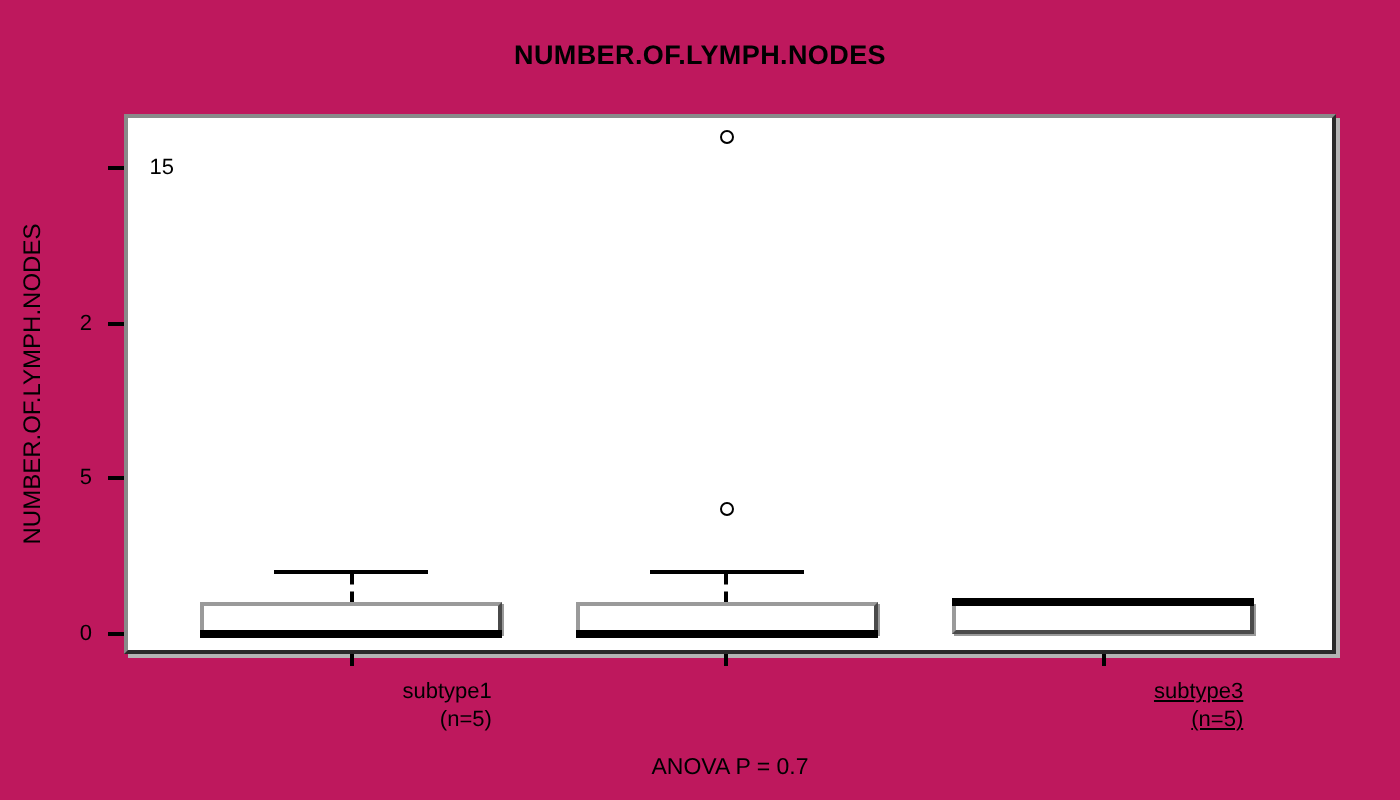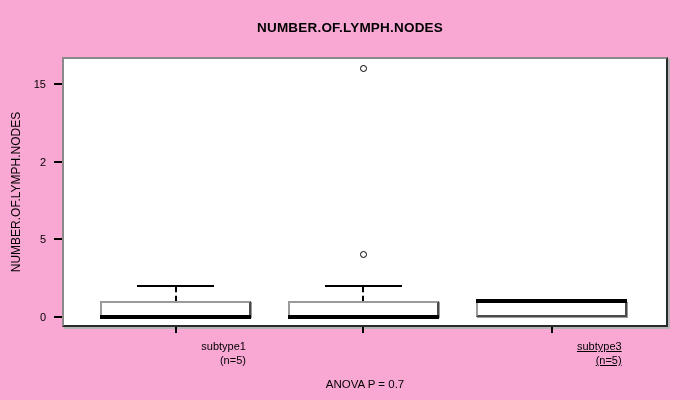--- a/index.html
+++ b/index.html
@@ -1,19 +1,19 @@
 <!DOCTYPE html>
 <html><head>
 <meta charset="utf-8">
 <style>
   html,body{margin:0;padding:0;background:#fff;}
   .figure{
     position:relative;
     width:700px;height:400px;
-    background:#f9a8d4;
+    background:#be185d;
     font-family:"Liberation Sans", sans-serif;
     color:#000;
     overflow:hidden;
   }
   .chart-title{
     position:absolute;
     left:0;top:20px;width:700px;
     text-align:center;
     font-size:13.5px;
     font-weight:bold;
@@ -123,21 +123,21 @@
     </div>
 
   <div id="axes-layer" style="position:absolute;left:0;top:0;width:700px;height:400px;pointer-events:none;">
       <div class="y-tick-mark" style="left: 54px; top: 315.914px;"></div>
       <div class="y-tick-label" style="top: 309.914px;">0</div>
       <div class="y-tick-mark" style="left: 54px; top: 238.328px;"></div>
       <div class="y-tick-label" style="top: 232.328px;">5</div>
       <div class="y-tick-mark" style="left: 54px; top: 160.741px;"></div>
       <div class="y-tick-label" style="top: 154.741px;">2</div>
       <div class="y-tick-mark" style="left: 54px; top: 83.1552px;"></div>
-      <div class="y-tick-label" style="top: 77.1552px;">15</div>
+      <div class="y-tick-label" style="top: 77.1552px; padding-left: 41px;">15</div>
       <div class="x-tick-mark" style="left: 174.928px; top: 327px;"></div>
       <div class="x-category-label" style="left: 105.928px; top: 339px;">
         <div>subtype1</div>
         <div>(n=5)</div>
       </div>
       <div class="x-tick-mark" style="left: 362.182px; top: 327px;"></div>
       <div class="x-tick-mark" style="left: 550.648px; top: 327px;"></div>
       <div class="x-category-label" style="left: 481.648px; top: 339px; text-decoration: underline;">
         <div>subtype3</div>
         <div>(n=5)</div>

